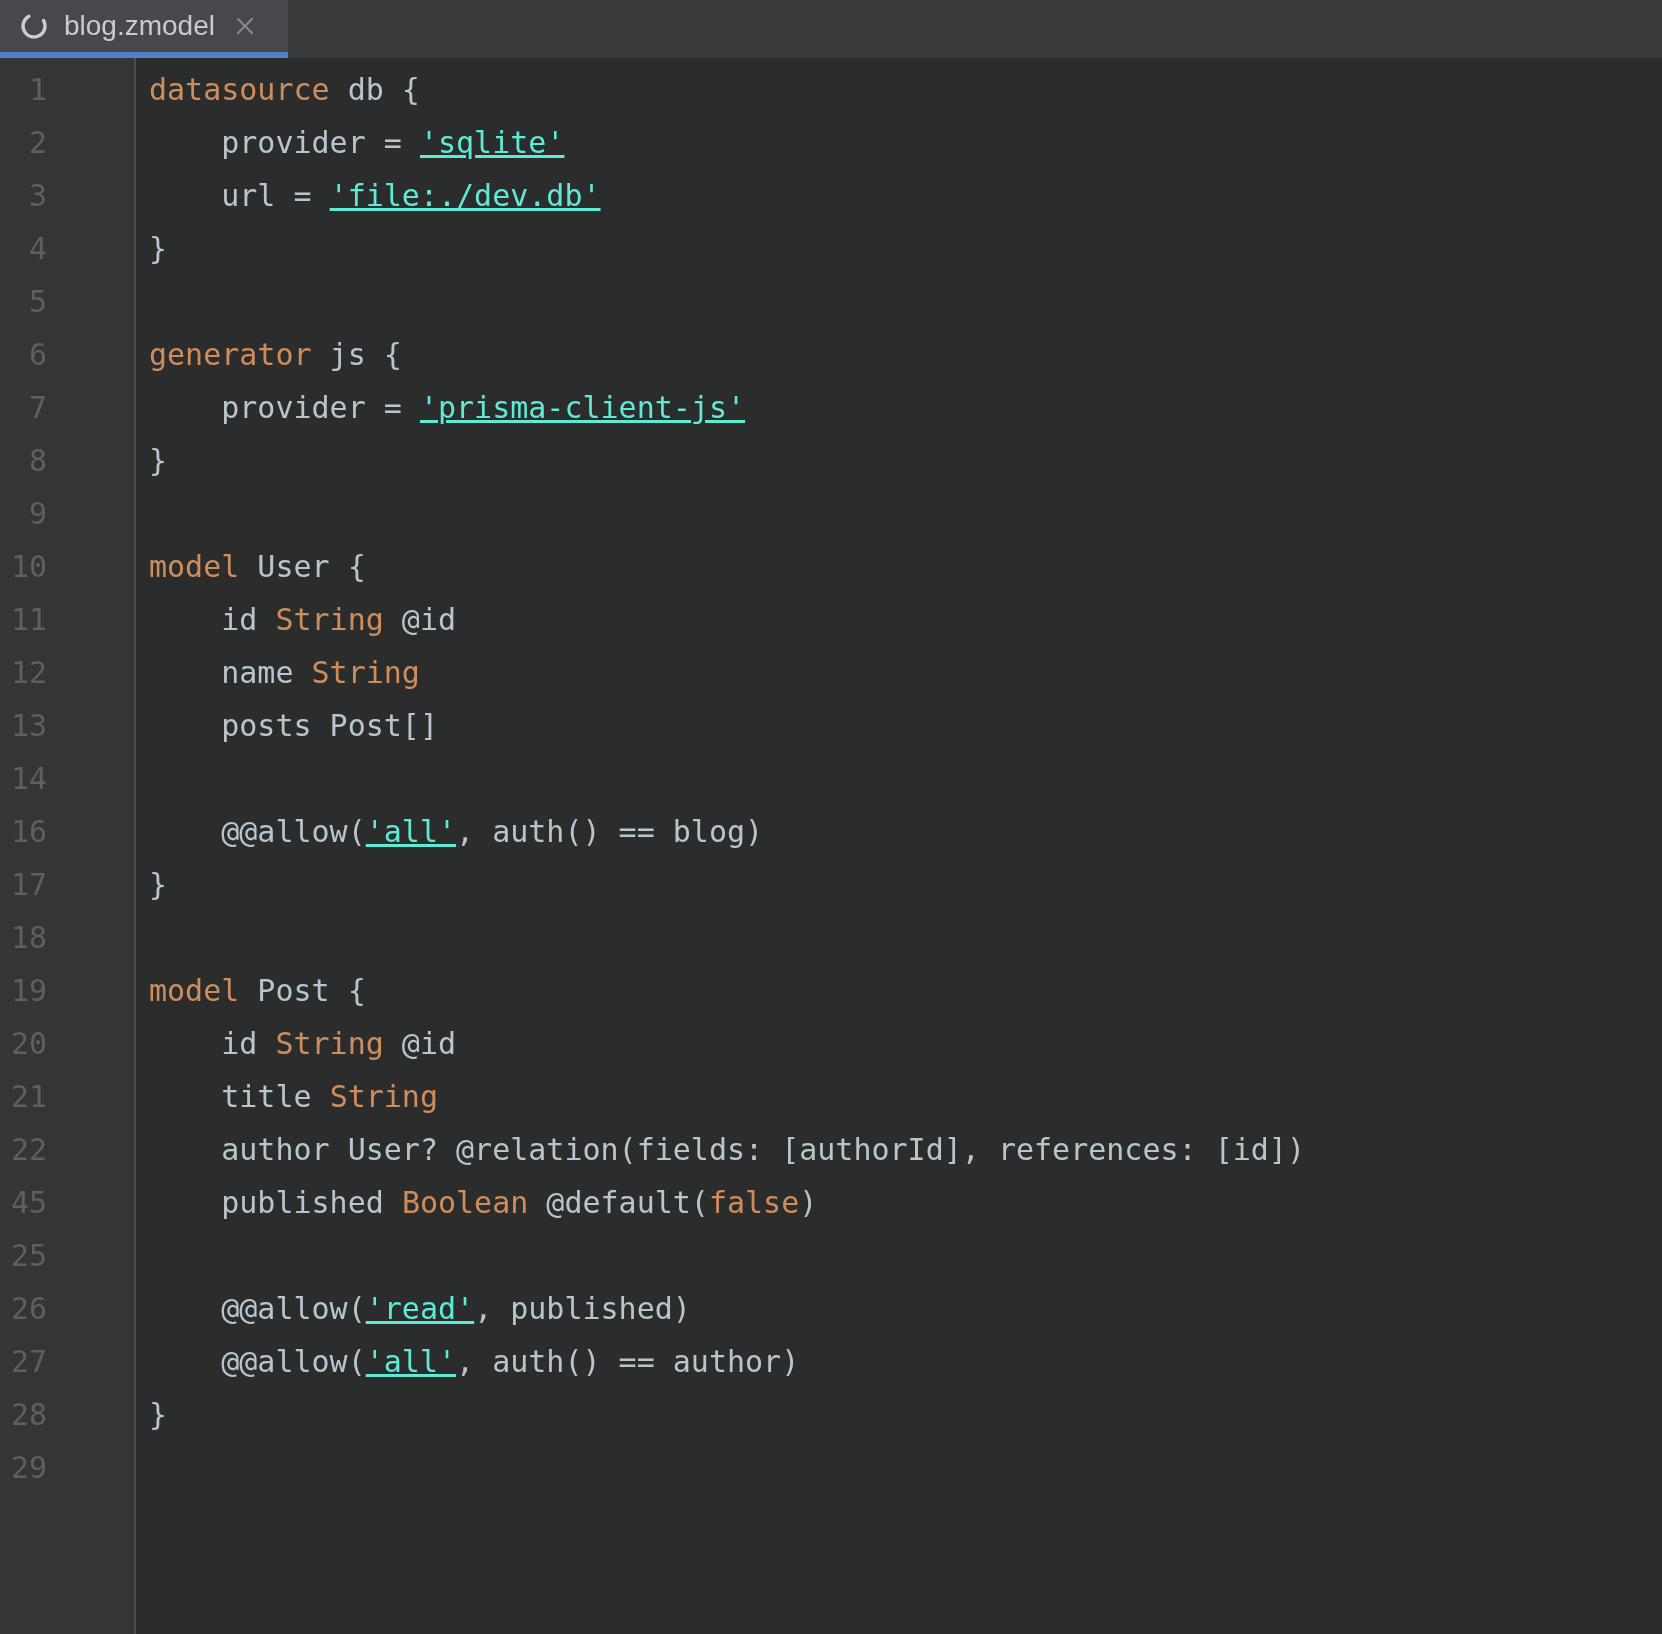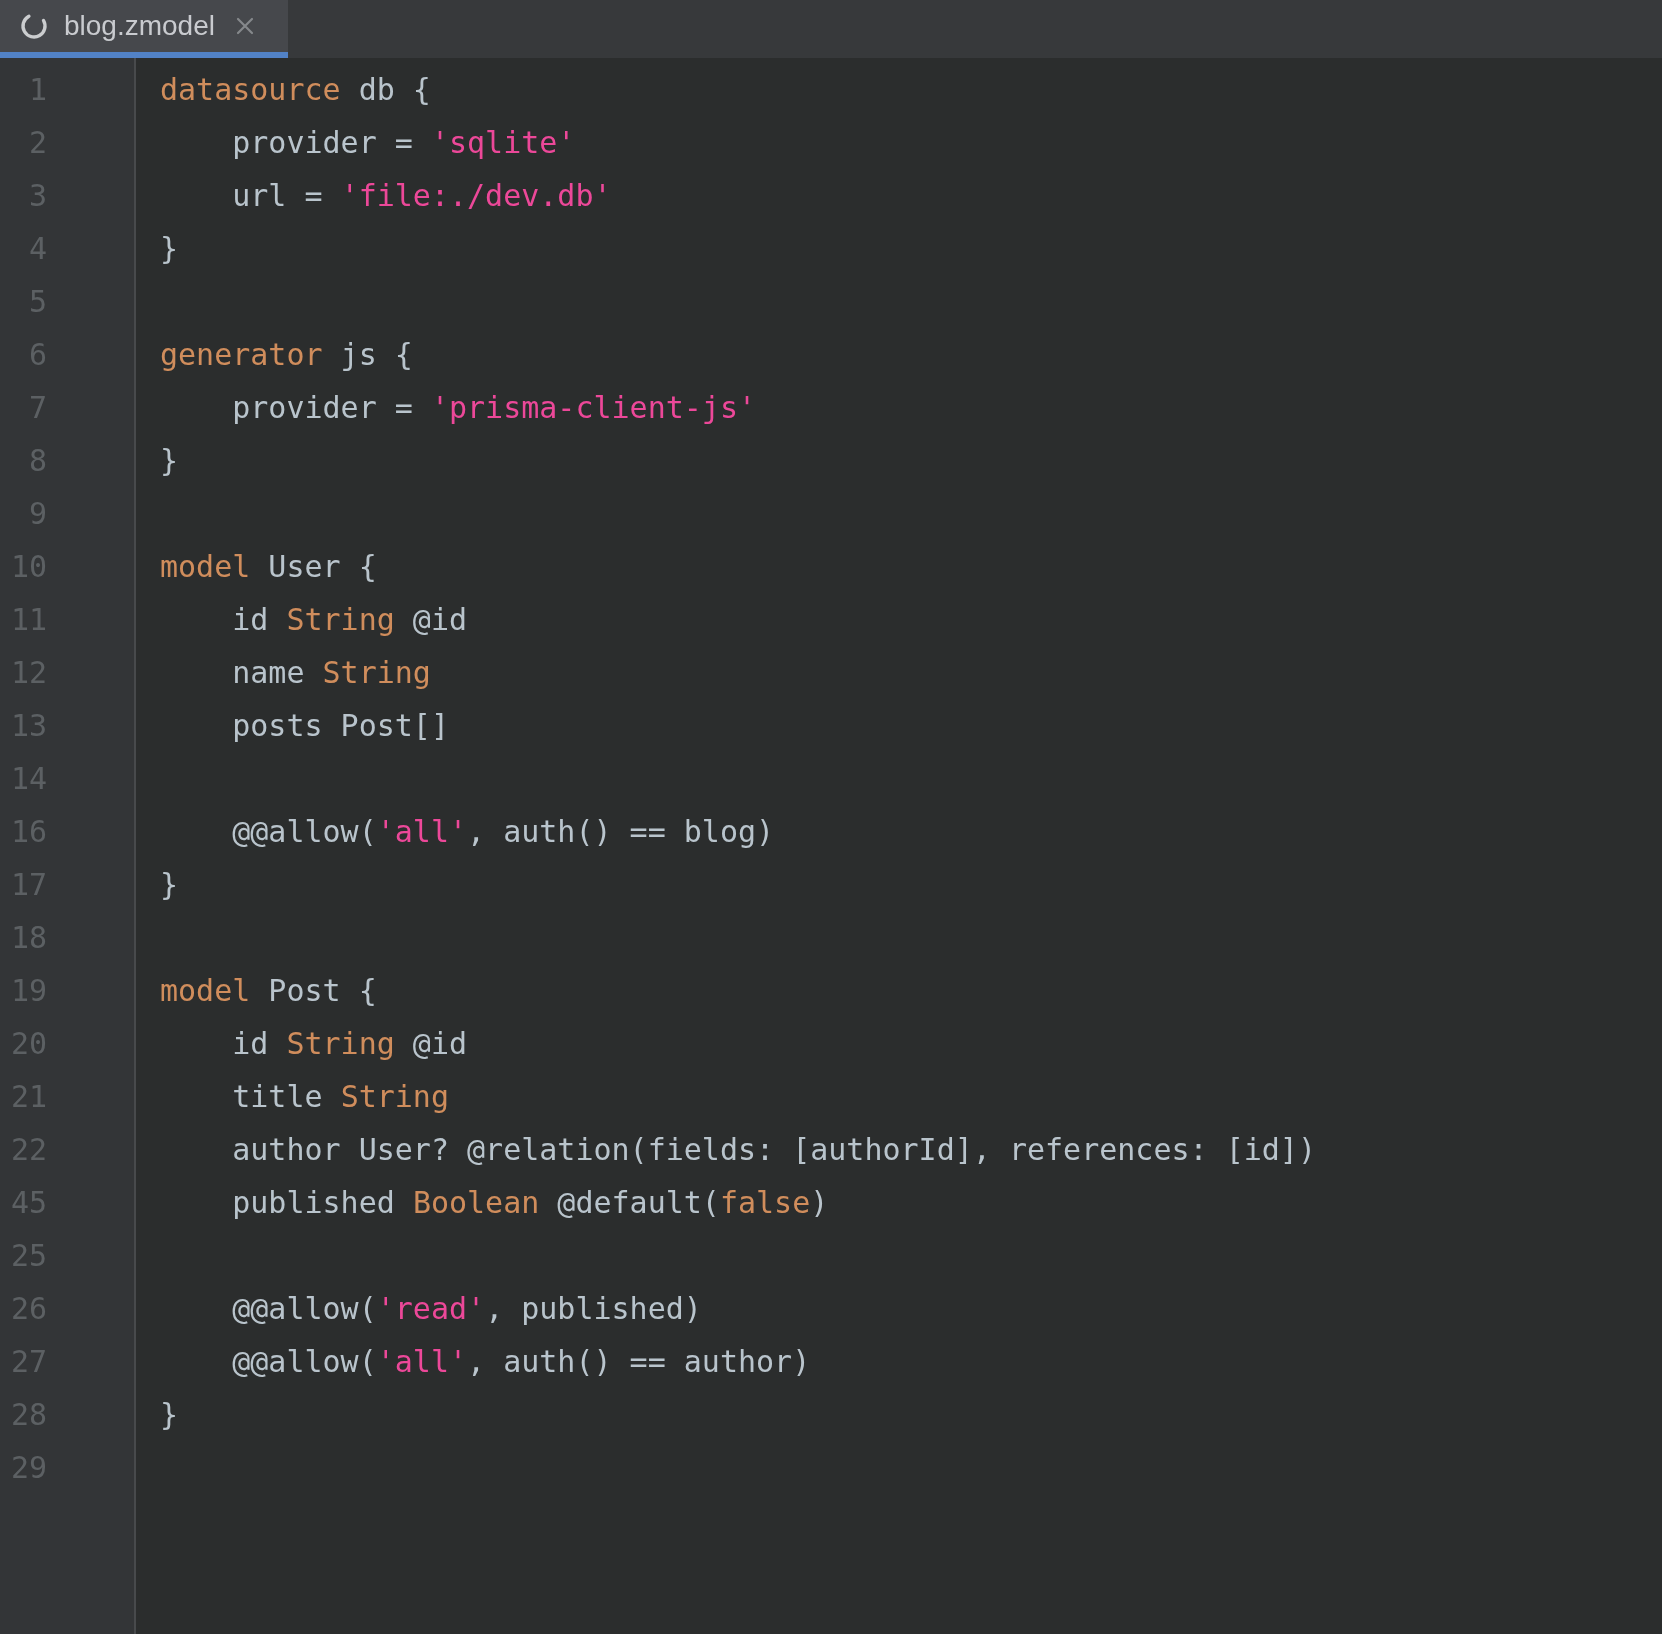--- a/index.html
+++ b/index.html
@@ -51,24 +51,24 @@
   .line{
     display:flex;height:53px;line-height:53px;white-space:pre;
   }
   .ln{
     box-sizing:border-box;
     flex:0 0 136px;
     text-align:right;
     padding-right:89px;
     color:#5c6063;
   }
-  .code{flex:1;padding-left:24px;color:#b9c4cc;}
+  .code{flex:1;padding-left:13px;color:#b9c4cc;}
   .t-d{color:#b9c4cc;}
   .t-kw{color:#d08d5c;}
-  .t-str{color:#ec4899;}
+  .t-str{color:#5eead4;text-decoration:underline;}
 </style>
 </head>
 <body>
 
 <div class="tabbar">
   <div class="tab">
     <svg class="tab-icon" viewBox="0 0 28 28">
       <circle cx="14" cy="14" r="11" fill="none" stroke="#cbcdcf" stroke-width="3.4" stroke-linecap="round" stroke-dasharray="52 17.1" transform="rotate(-30 14 14)"></circle>
     </svg>
     <span class="tab-label">blog.zmodel</span>

